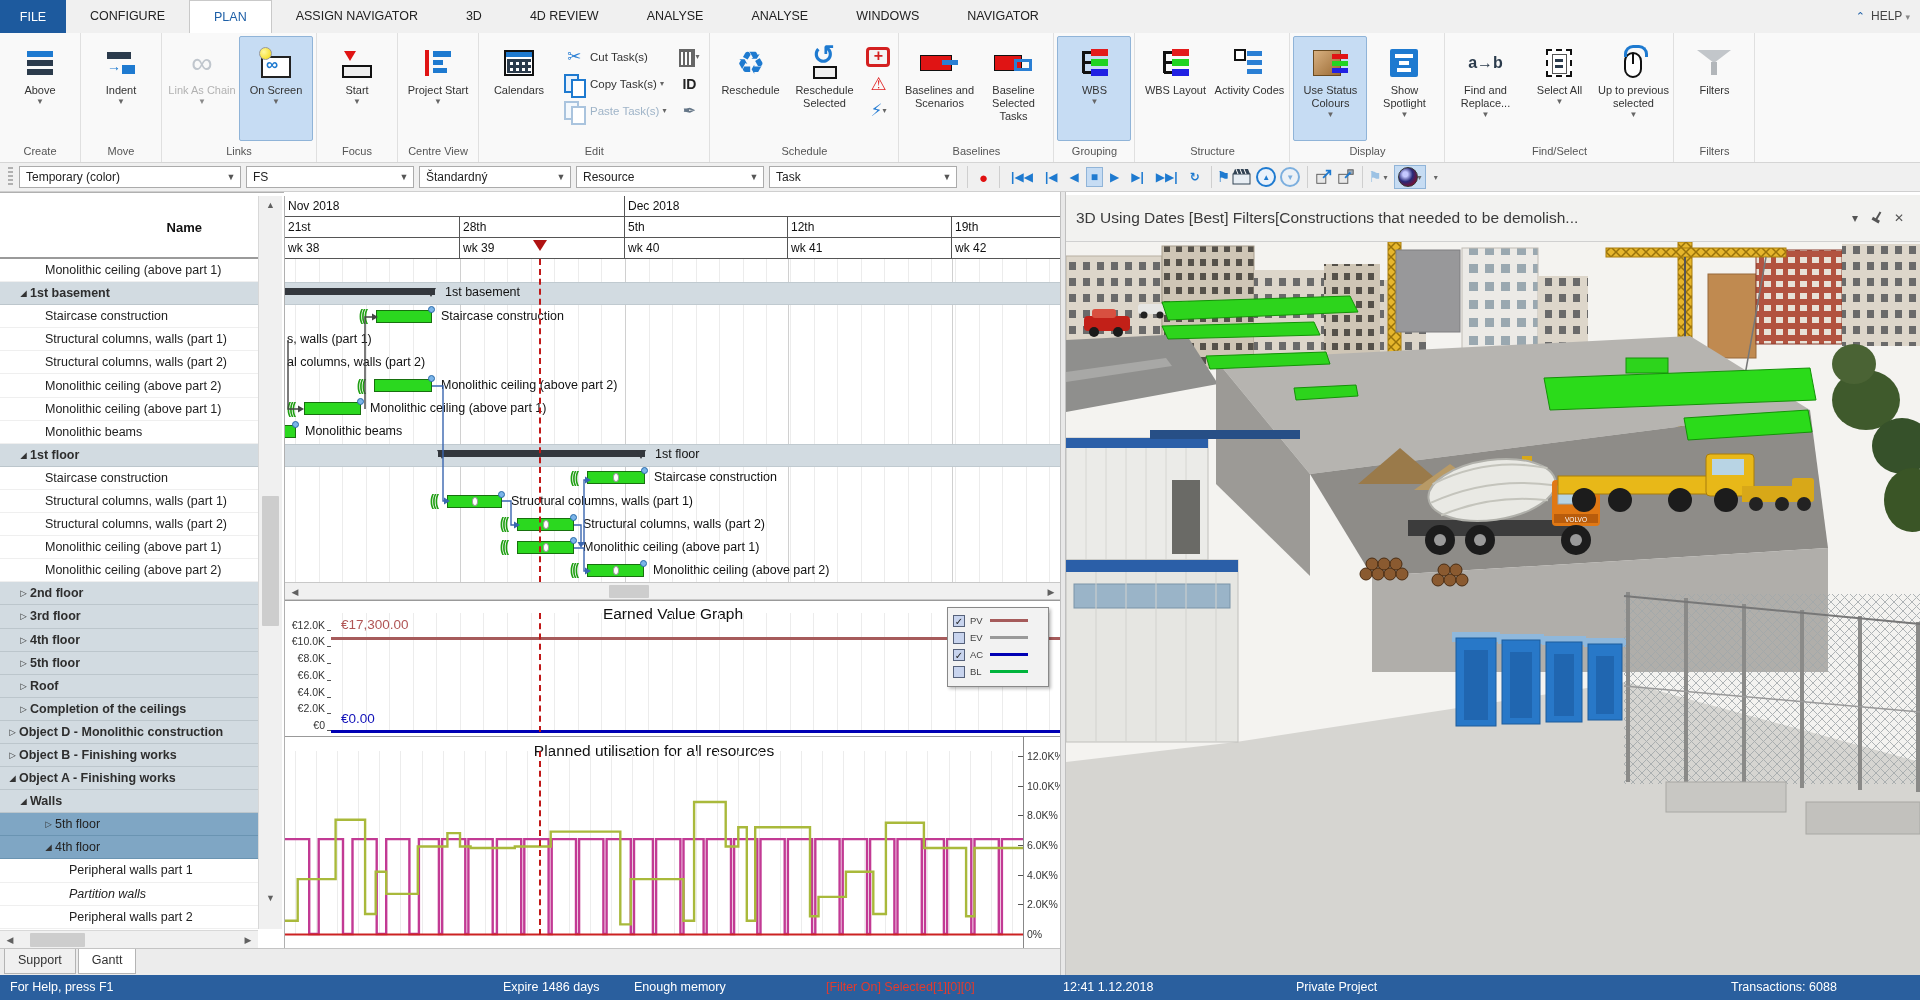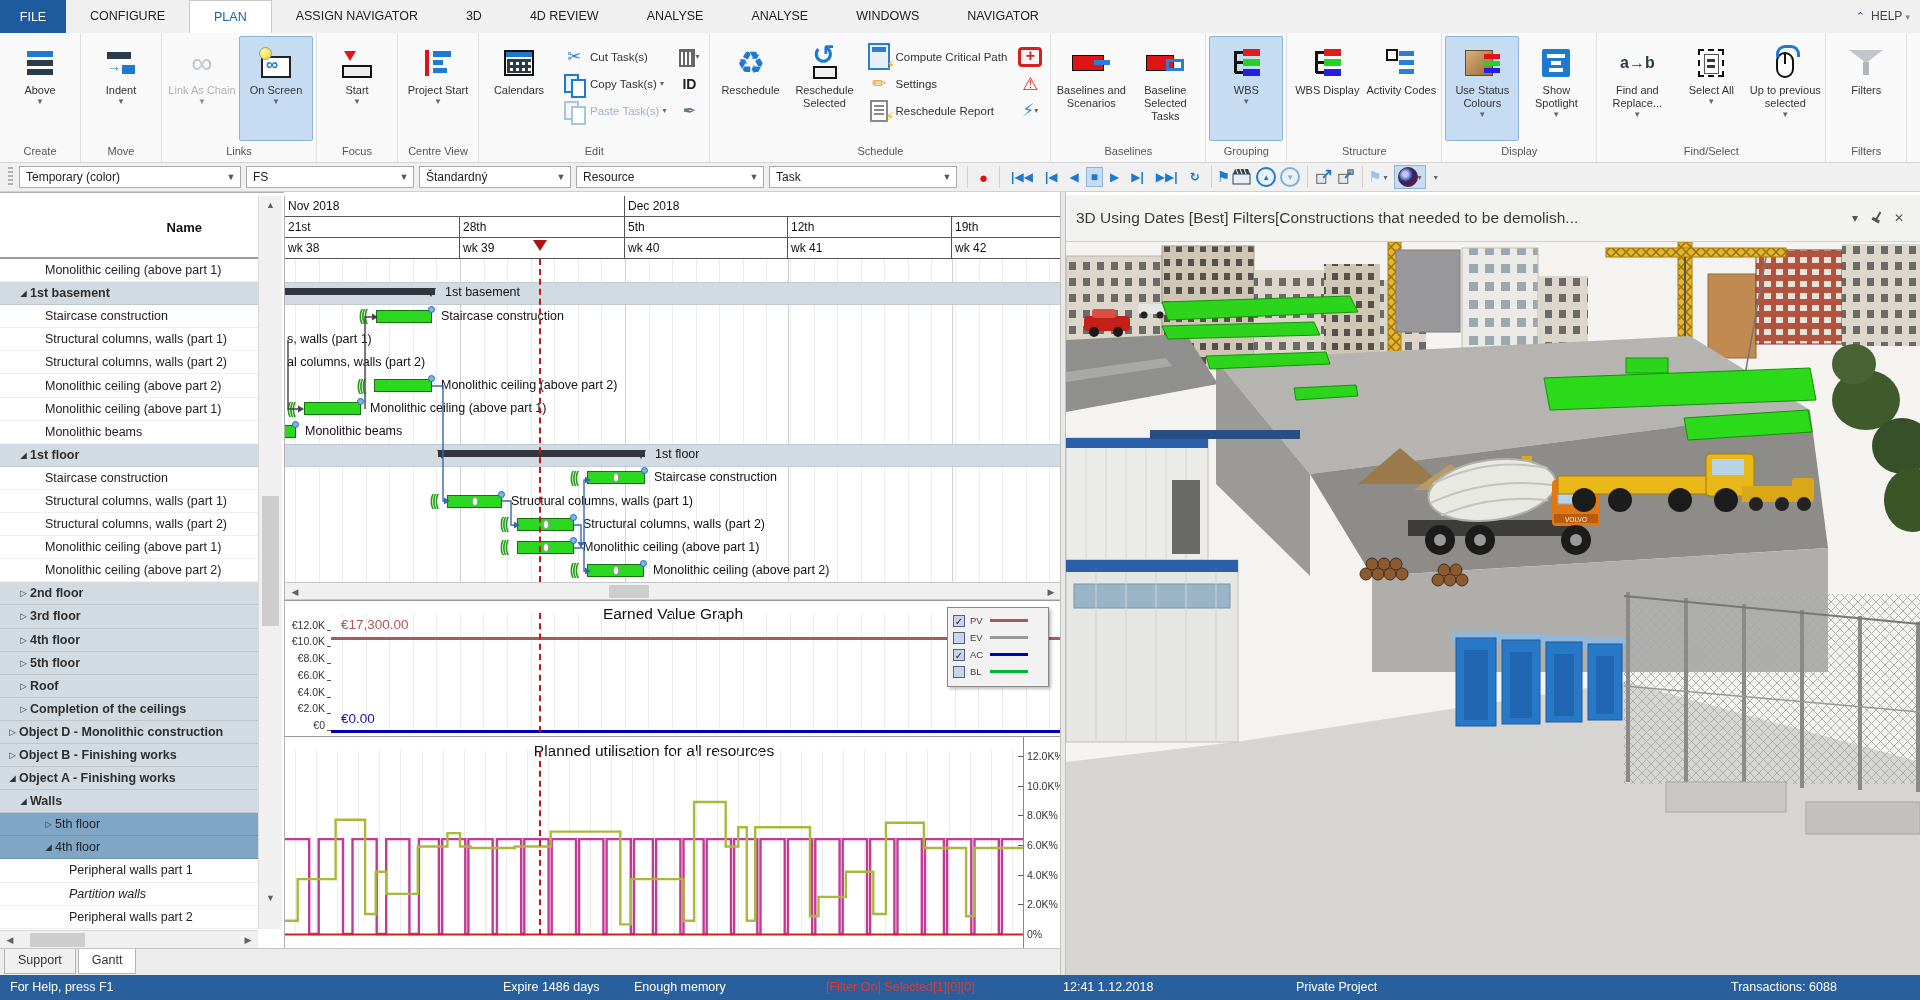--- a/index.html
+++ b/index.html
@@ -318,40 +318,20 @@
             <span class="gic" style="color: rgb(30, 122, 208); font-size: 32px;">♻</span>
           </div>
           <div class="rtext">Reschedule</div>
         </div>
         <div class="rbtn">
           <div class="ric">
             <span class="ic-resel"></span>
           </div>
           <div class="rtext">Reschedule Selected</div>
         </div>
-        <div class="rsmalls">
-          <div class="rsmall">
-            <span class="sic">
-              <span class="ic-compute"></span>
-            </span>
-            <span>Compute Critical Path</span>
-          </div>
-          <div class="rsmall">
-            <span class="sic">
-              <span class="gic" style="color: rgb(232, 160, 32); font-size: 17px;">✏</span>
-            </span>
-            <span>Settings</span>
-          </div>
-          <div class="rsmall">
-            <span class="sic">
-              <span class="ic-report"></span>
-            </span>
-            <span>Reschedule Report</span>
-          </div>
-        </div>
         <div class="rminis">
           <div class="rmini">
             <span class="ic-firstaid"></span>
           </div>
           <div class="rmini">
             <span class="gic" style="color: rgb(224, 32, 32); font-size: 18px;">⚠</span>
           </div>
           <div class="rmini">
             <span class="gic" style="color: rgb(42, 127, 212); font-size: 17px;">⚡</span>
             <span class="darr">▾</span>
@@ -388,21 +368,21 @@
         </div>
       </div>
       <div class="rlabel">Grouping</div>
     </div>
     <div class="rgroup">
       <div class="rbody">
         <div class="rbtn">
           <div class="ric">
             <span class="ic-wbs"></span>
           </div>
-          <div class="rtext">WBS Display</div>
+          <div class="rtext">WBS Layout</div>
         </div>
         <div class="rbtn">
           <div class="ric">
             <span class="ic-activity"></span>
           </div>
           <div class="rtext">Activity Codes</div>
         </div>
       </div>
       <div class="rlabel">Structure</div>
     </div>

